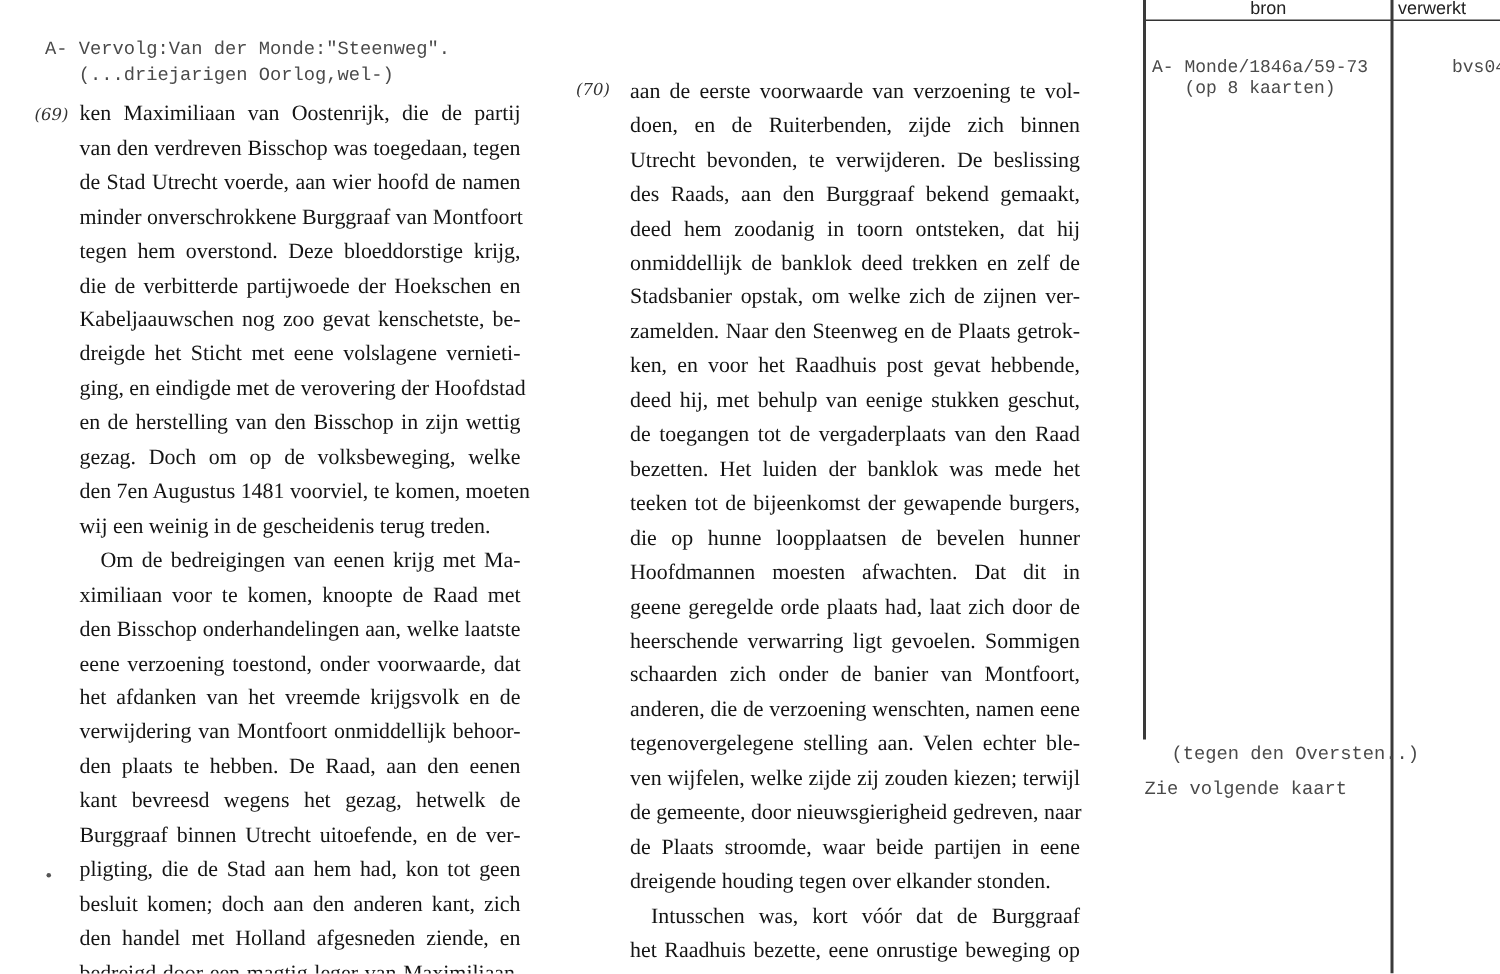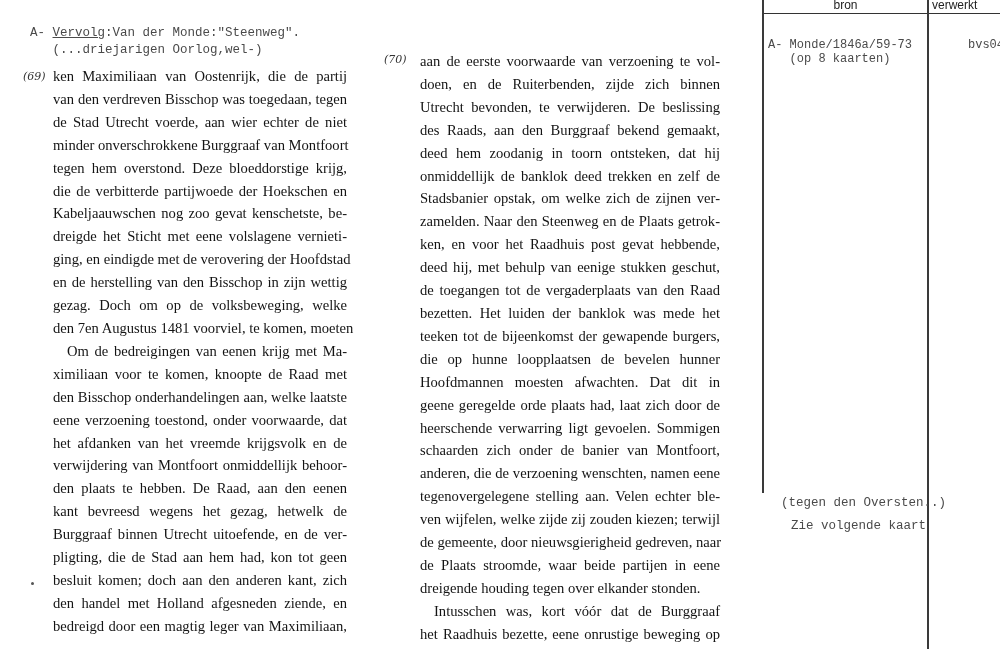--- a/index.html
+++ b/index.html
@@ -5,21 +5,21 @@
   html, body { margin:0; padding:0; }
   body {
     width:1000px; height:649px; position:relative; overflow:hidden;
     background:#ffffff; color:#1a1a1a;
   }
   .mono { font-family:"Liberation Mono","DejaVu Sans Mono", monospace; color:#4a4a4a; }
   .serif { font-family:"Liberation Serif","DejaVu Serif", serif; color:#141414; }
   .sans { font-family:"Liberation Sans","DejaVu Sans", sans-serif; color:#222; }
 
   #header-note { position:absolute; left:30px; top:25px; font-size:12.5px; line-height:17px; white-space:pre; }
-  #header-note .u { text-decoration:underline; }
+  #header-note .u { }
 
   .col { position:absolute; font-size:14.6px; line-height:22.9px; }
   .col .ln { display:block; white-space:nowrap; text-align:justify; text-align-last:justify; }
   .col .ln.last { text-align-last:left; }
   .col .ln.indent { padding-left:14px; }
   #col-left { left:53px; top:65px; width:294px; }
   #col-right { left:420px; top:50px; width:300px; }
 
   .pagenum { position:absolute; font-family:"DejaVu Serif", serif; font-size:11px; color:#333; font-style:italic; }
   #pn-left { left:23px; top:70px; }
@@ -29,44 +29,45 @@
 
   
   #tbl-hline { position:absolute; left:762px; top:13px; width:238px; height:1px; background:#333; }
   #tbl-vline-left { position:absolute; left:762px; top:0; width:2px; height:493px; background:#3a3a3a; }
   #tbl-vline-mid { position:absolute; left:927px; top:0; width:2px; height:649px; background:#3a3a3a; }
   #th-bron { position:absolute; left:764px; top:-2px; width:163px; text-align:center; font-size:12px; }
   #th-verwerkt { position:absolute; left:932px; top:-2px; font-size:12px; }
   #bron-cell { position:absolute; left:768px; top:38px; font-size:12px; line-height:14px; white-space:pre; }
   #verwerkt-cell { position:absolute; left:968px; top:38px; font-size:12px; }
   #footer-note1 { position:absolute; left:757px; top:496px; font-size:12.5px;margin-left:24px; }
-  #footer-note2 { position:absolute; left:791px; top:519px; font-size:12.5px; }
+  #footer-note2 { position:absolute; left:763px; top:519px; font-size:12.5px; }
 </style>
 </head>
 <body>
 
 <div id="header-note" class="mono"><span>A- </span><span class="u">Vervolg</span><span>:Van der Monde:"Steenweg".</span>
 <span>   (...driejarigen Oorlog,wel-)</span></div>
 
 <div id="pn-left" class="pagenum">(69)</div>
 <div id="pn-right" class="pagenum">(70)</div>
 
 <div id="col-left" class="col serif">
   <span class="ln">ken Maximiliaan van Oostenrijk, die de partij</span>
   <span class="ln">van den verdreven Bisschop was toegedaan, tegen</span>
-  <span class="ln">de Stad Utrecht voerde, aan wier echter de niet</span>
+  <span class="ln">de Stad Utrecht voerde, aan wier hoofd de namen</span>
   <span class="ln">minder onverschrokkene Burggraaf van Montfoort</span>
   <span class="ln">tegen hem overstond.  Deze bloeddorstige krijg,</span>
   <span class="ln">die de verbitterde partijwoede der Hoekschen en</span>
   <span class="ln">Kabeljaauwschen nog zoo gevat kenschetste, be-</span>
   <span class="ln">dreigde het Sticht met eene volslagene vernieti-</span>
   <span class="ln">ging, en eindigde met de verovering der Hoofdstad</span>
   <span class="ln">en de herstelling van den Bisschop in zijn wettig</span>
   <span class="ln">gezag.  Doch om op de volksbeweging, welke</span>
   <span class="ln">den 7en Augustus 1481 voorviel, te komen, moeten</span>
+  <span class="ln last">wij een weinig in de gescheidenis terug treden.</span>
   <span class="ln indent">Om de bedreigingen van eenen krijg met Ma-</span>
   <span class="ln">ximiliaan voor te komen, knoopte de Raad met</span>
   <span class="ln">den Bisschop onderhandelingen aan, welke laatste</span>
   <span class="ln">eene verzoening toestond, onder voorwaarde, dat</span>
   <span class="ln">het afdanken van het vreemde krijgsvolk en de</span>
   <span class="ln">verwijdering van Montfoort onmiddellijk behoor-</span>
   <span class="ln">den plaats te hebben.  De Raad, aan den eenen</span>
   <span class="ln">kant bevreesd wegens het gezag, hetwelk de</span>
   <span class="ln">Burggraaf binnen Utrecht uitoefende, en de ver-</span>
   <span class="ln">pligting, die de Stad aan hem had, kon tot geen</span>

